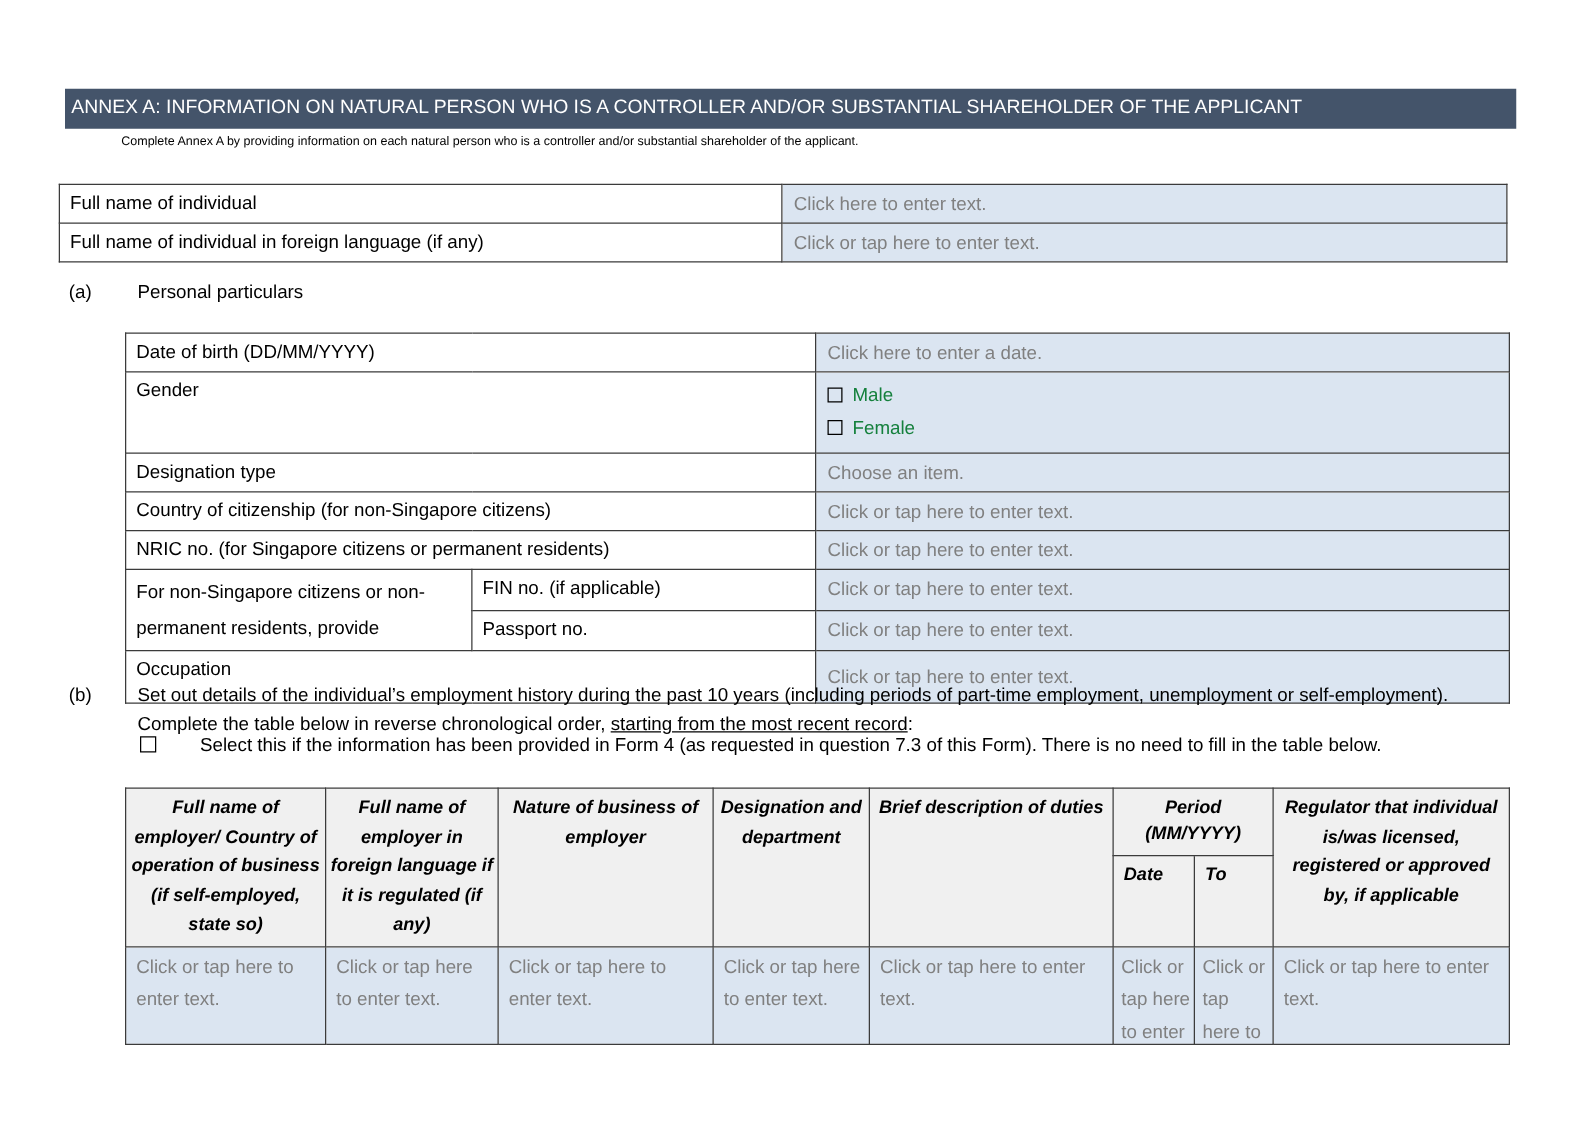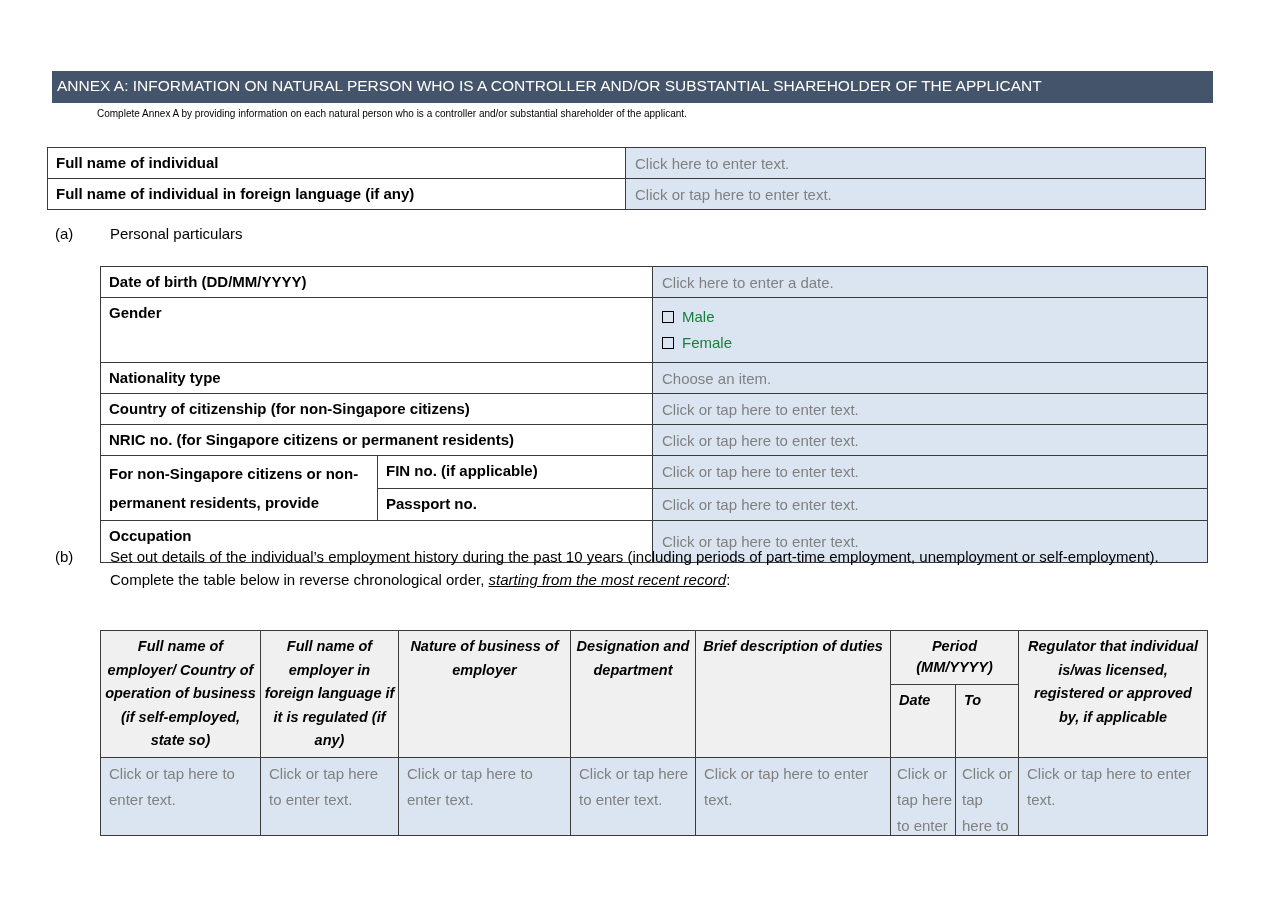--- a/index.html
+++ b/index.html
@@ -10,42 +10,42 @@
 
   
   #title-bar{left:52px;top:71px;width:1156px;height:32px;background:var(--title_bar_bg);
              color:#fff;font-size:15.5px;line-height:29px;padding-left:5px;}
 
   #intro{left:62px;top:108px;font-size:10px;margin-left:35px;}
 
   table{border-collapse:collapse;table-layout:fixed;}
   td,th{border:1px solid var(--border);box-sizing:border-box;overflow:hidden;}
 
-  .lbl{font-weight:bold;font-size:15px;padding:3px 8px;vertical-align:top;line-height:24px;background:#fff;}
+  .lbl{font-weight:normal;font-size:15px;padding:3px 8px;vertical-align:top;line-height:24px;background:#fff;}
   .field{background:var(--field_bg);color:var(--placeholder_text);font-size:15px;
          padding:2px 9px;vertical-align:middle;}
 
   
   #name-table{left:47px;top:147px;}
 
   
   .marker{display:inline-block;width:55px;font-size:15px;vertical-align:top;}
   #sec-a{left:55px;top:225px;font-size:15px;}
 
   
   #pp-table{left:100px;top:266px;}
   .cb{display:inline-block;width:10px;height:10px;border:1.5px solid #000;
       margin-right:8px;vertical-align:-1px;background:var(--field_bg);}
   .gender-cell{background:var(--field_bg);color:#15803d;font-size:15px;
                padding:6px 9px;vertical-align:top;line-height:26px;}
 
   
   #sec-b{left:55px;top:545px;width:1165px;font-size:15px;line-height:23px;}
   #sec-b .txt{display:inline-block;width:1100px;vertical-align:top;}
-  .und{text-decoration:underline;font-style:italic;}
+  .und{text-decoration:underline;}
   #sec-b-check{left:112px;top:587px;font-size:15px;display:flex;align-items:flex-start;}
   .cb2{display:inline-block;width:11px;height:11px;border:1.5px solid #000;margin-top:2px;flex:none;}
   #sec-b-check .cbt{margin-left:35px;line-height:19px;}
 
   
   #emp-table{left:100px;top:630px;}
   #emp-table th{background:var(--table_header_bg);font-weight:bold;font-size:14.5px;
                 text-align:center;vertical-align:top;padding:4px 3px;line-height:23.5px;font-style:italic;}
   #emp-table th.sub{text-align:left;padding:4px 8px;}
   #emp-table td{background:var(--field_bg);color:var(--placeholder_text);font-size:15px;
@@ -99,21 +99,21 @@
       <td class="gender-cell">
         <div>
           <span class="cb"></span><span>Male</span>
         </div>
         <div>
           <span class="cb"></span><span>Female</span>
         </div>
       </td>
     </tr>
     <tr style="height:28px">
-      <td class="lbl" colspan="2">Nationality type</td>
+      <td class="lbl" colspan="2">Designation type</td>
       <td class="field">Choose an item.</td>
     </tr>
     <tr style="height:28px">
       <td class="lbl" colspan="2">Country of citizenship (for non-Singapore citizens)</td>
       <td class="field">Click or tap here to enter text.</td>
     </tr>
     <tr style="height:29px">
       <td class="lbl" colspan="2">NRIC no. (for Singapore citizens or permanent residents)</td>
       <td class="field">Click or tap here to enter text.</td>
     </tr>
@@ -130,20 +130,24 @@
       <td class="lbl" colspan="2">Occupation</td>
       <td class="field">Click or tap here to enter text.</td>
     </tr>
   </tbody>
     </table>
 
   <div id="sec-b" class="abs">
     <span class="marker">(b)</span><span class="txt"><span>Set out details of the individual’s employment history during the past 10 years (including periods of part-time employment, unemployment or self-employment). Complete the table below in reverse chronological order, </span><span class="und">starting from the most recent record</span><span>:</span></span>
   </div>
 
+  <div id="sec-b-check" class="abs">
+    <span class="cb2"></span>
+    <span class="cbt">Select this if the information has been provided in Form 4 (as requested in question 7.3 of this Form). There is no need to fill in the table below.</span>
+  </div>
 
   <table id="emp-table" class="abs">
     <colgroup>
       <col style="width:160px">
         <col style="width:138px">
         <col style="width:172px">
         <col style="width:125px">
       <col style="width:195px">
         <col style="width:65px">
         <col style="width:63px">

